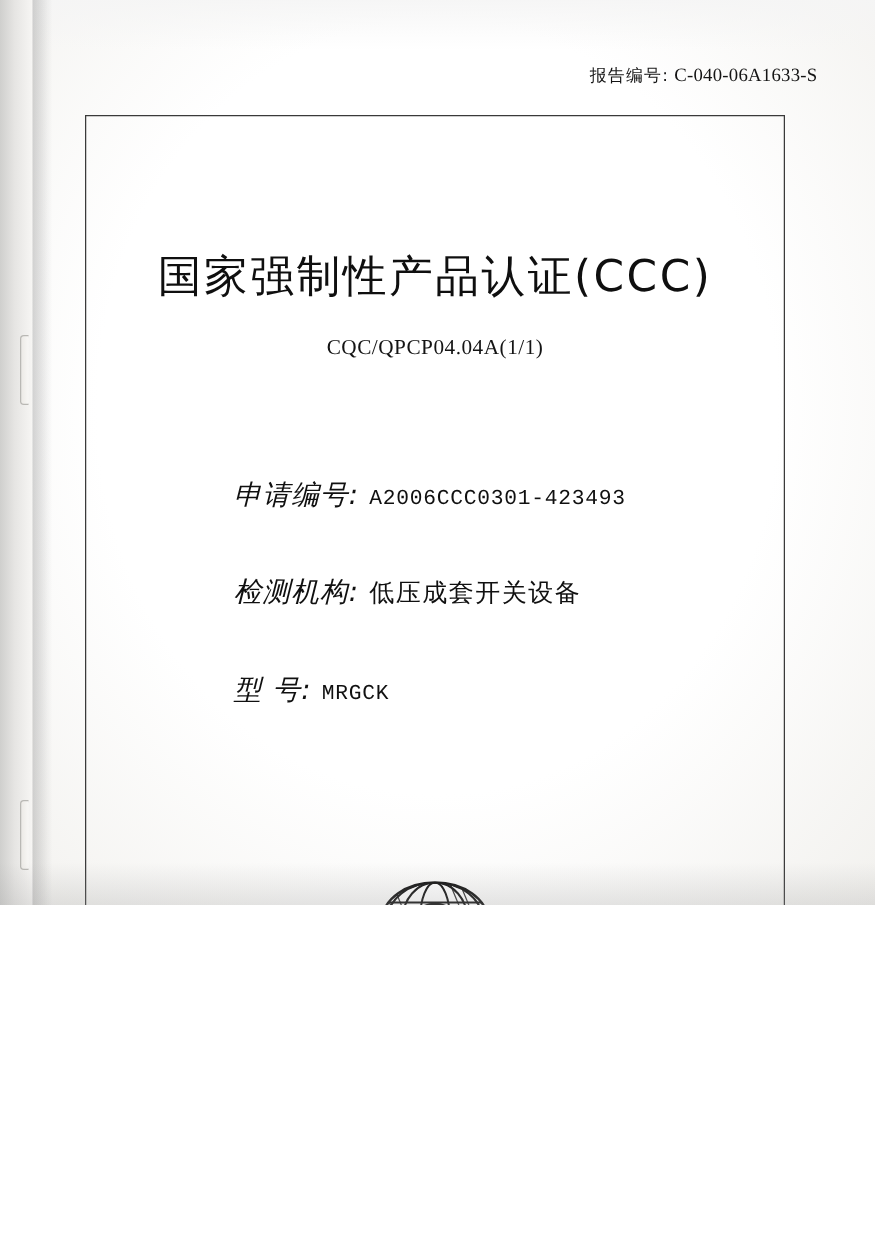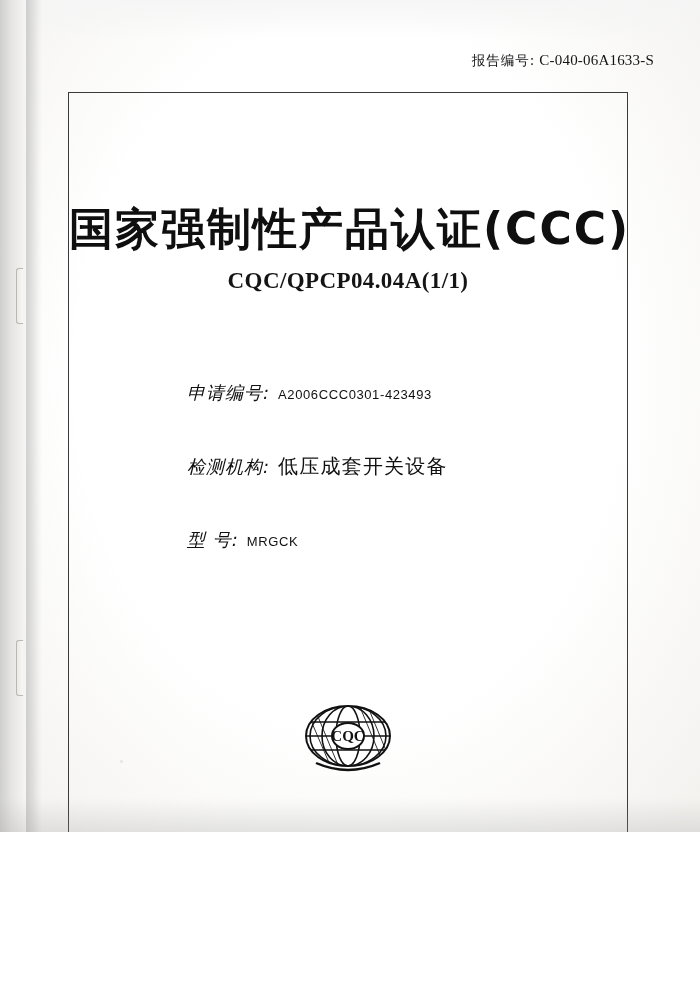--- a/index.html
+++ b/index.html
@@ -12,21 +12,21 @@
     height: 989px;
     overflow: hidden;
     font-family: "Liberation Serif", serif;
     color: #1a1a1a;
   }
 
   
   #scan {
     position: relative;
     width: 700px;
-    height: 832px;
+    height: 724px;
     background: #ec4899;
     overflow: hidden;
   }
   
   #scan::before {
     content: "";
     position: absolute;
     inset: 0;
     background:
       linear-gradient(90deg, rgba(190,190,190,0.55) 0px, rgba(250,250,250,0.0) 38px),
@@ -107,74 +107,73 @@
 
   .title-block {
     position: absolute;
     left: 0;
     top: 108px;
     width: 100%;
     text-align: center;
   }
   .title-line1 {
     font-family: "DejaVu Sans", sans-serif;
-    font-weight: bold;
-    font-size: 44px;
+    font-weight: normal;
+    font-size: 35px;
     letter-spacing: 2px;
     color: #0f0f0f;
     line-height: 1.25;
     white-space: nowrap;
   }
   .title-line2 {
     font-family: "DejaVu Sans", sans-serif;
     font-weight: bold;
     font-size: 35px;
     letter-spacing: 7px;
     color: #0f0f0f;
     line-height: 1.3;
     margin-top: 6px;
     padding-left: 7px;
   }
   .doc-code {
     font-family: "Liberation Serif", serif;
-    font-size: 23px;
+    font-size: 17px;
     letter-spacing: 0.4px;
-    margin-top: 12px;
+    margin-top: 23px;
     color: #141414;
-    font-weight: bold;
   }
 
   
   .fields {
     position: absolute;
     left: 0;
     top: 288px;
     width: 100%;
   }
   .field-row {
     display: flex;
     align-items: baseline;
     margin: 0 0 48px 0;
     padding-left: 118px;
     white-space: nowrap;
   }
   .field-label {
     font-family: "DejaVu Sans", sans-serif;
-    font-size: 18px;
+    font-size: 22px;
     font-style: italic;
     color: #101010;
     letter-spacing: 1px;
   }
   .field-label.spaced {
     letter-spacing: 1px;
     text-align: right;
   }
   .field-value {
-    font-family: Liberation Sans, sans-serif;
-    font-size: 13px;
+    font-family: Liberation Mono, monospace;
+    font-size: 17px;
     color: #101010;
     margin-left: 8px;
     letter-spacing: 0.6px;
   }
   .field-value.cjk {
     font-family: "DejaVu Sans", sans-serif;
     font-size: 20px;
     letter-spacing: 1.2px;
   }
 

